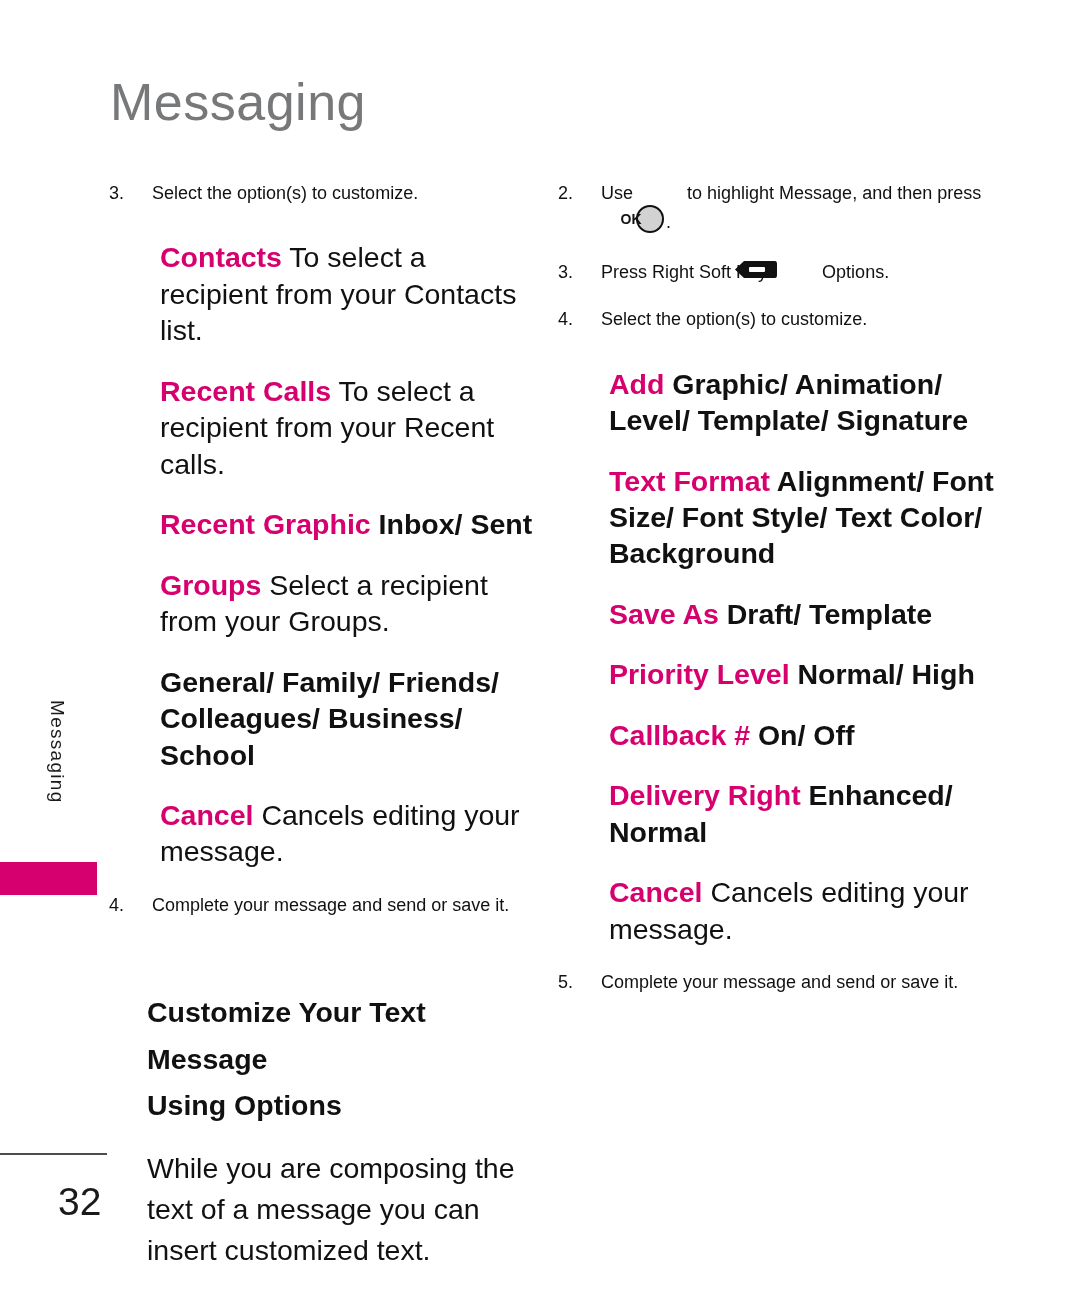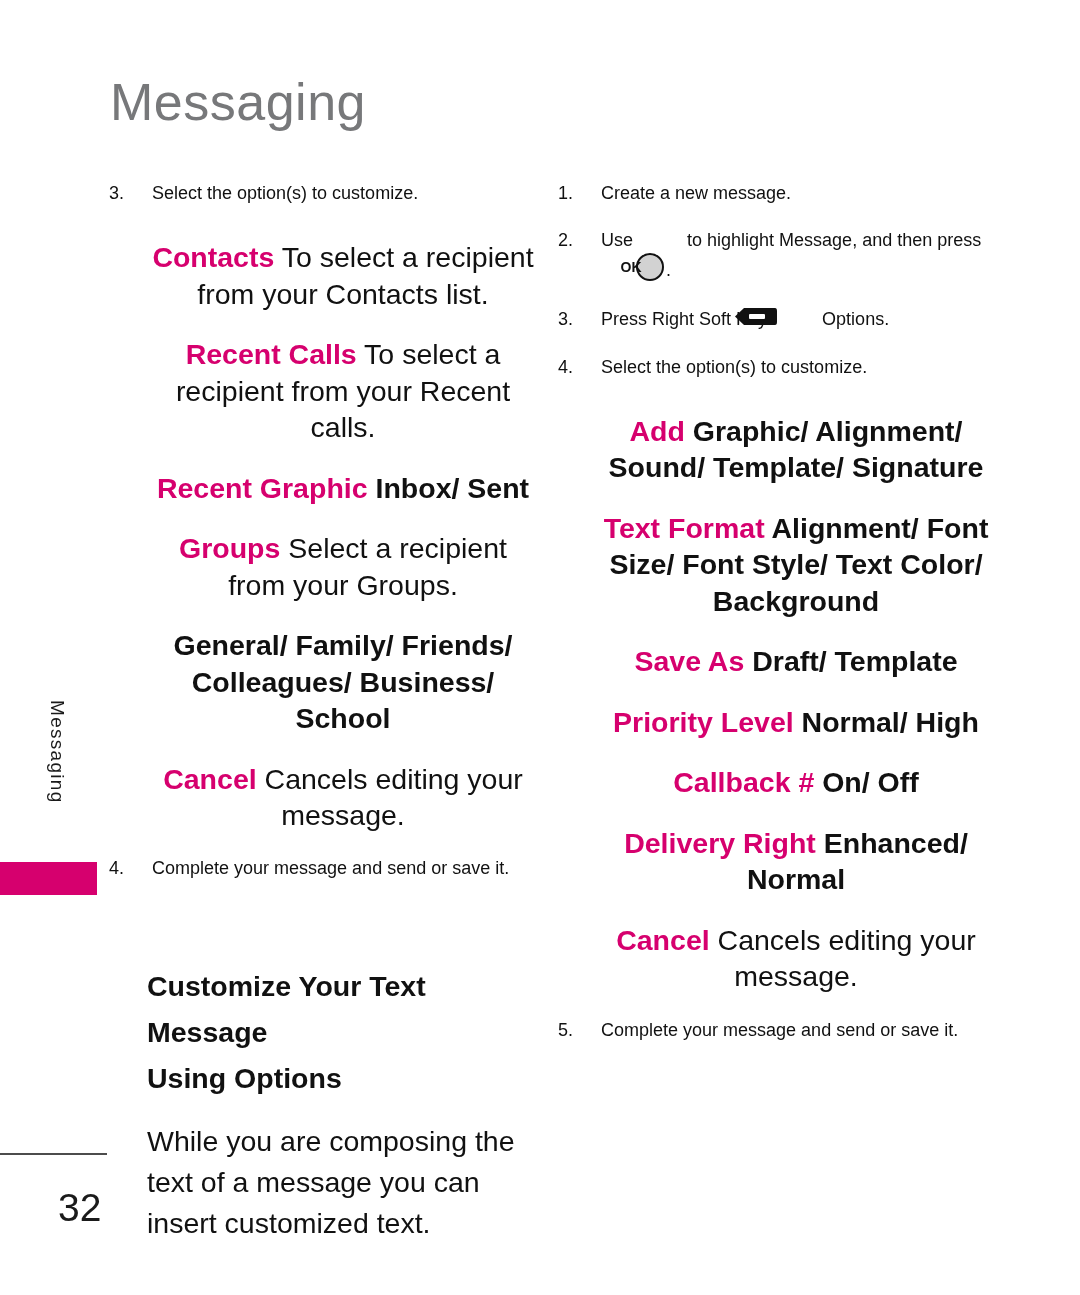--- a/index.html
+++ b/index.html
@@ -67,21 +67,20 @@
     background: #4c4c4c;
   }
   .page-number {
     position: absolute;
     left: 58px;
     top: 1182px;
     font-size: 39px;
     font-weight: 300;
     color: #1a1a1a;
     line-height: 1;
-    margin-top: 6px;
   }
 
   
   .col {
     position: absolute;
     top: 182px;
   }
   .col-left  { left: 147px; width: 392px; }
   .col-right { left: 596px; width: 400px; }
 
@@ -93,42 +92,41 @@
     padding-left: 38px;
     text-indent: -38px;
     margin: 0 0 24px 0;
   }
   .step .num { display: inline-block; }
 
   .opt {
     font-size: 28.5px;
     line-height: 1.28;
     color: #111111;
-    margin: 0 0 24px 0;
-    text-align: center;
+    margin: 0 0 24px 13px;
   }
   .opt .term {
     color: #d6006e;
     font-weight: 700;
   }
   .opt .val {
     color: #111111;
     font-weight: 700;
   }
   .opt .desc {
     color: #111111;
     font-weight: 400;
   }
 
   .subhead {
     font-size: 28.5px;
     font-weight: 700;
     color: #111111;
     line-height: 1.62;
-    margin: 12px 0 20px 0;
+    margin: 2px 0 20px 0;
   }
 
   .para {
     font-size: 28.5px;
     line-height: 1.44;
     color: #111111;
     font-weight: 400;
     margin: 0;
   }
 
@@ -233,24 +231,20 @@
       <div>Customize Your Text Message</div>
       <div>Using Options</div>
     </div>
 
     <p class="para">While you are composing the text of a message you can insert customized text.</p>
 
   </div>
 
   <div class="col col-right">
 
-    <p class="step">
-      <span class="num">1.</span>
-      <span>Create a new message.</span>
-    </p>
 
     <p class="step">
       <span class="num">2.</span>
       <span>Use</span><span class="icon-navkey"></span><span>to highlight Message, and then press</span><span class="icon-ok"></span><span>.</span>
     </p>
 
     <p class="step">
       <span class="num">3.</span>
       <span>Press Right Soft Key</span><span class="icon-softkey">
         <svg viewBox="0 0 42 21" width="42" height="21" aria-hidden="true">
@@ -262,21 +256,21 @@
     </p>
 
     <p class="step">
       <span class="num">4.</span>
       <span>Select the option(s) to customize.</span>
     </p>
 
     <div class="spacer-sm"></div>
 
     <p class="opt">
-      <span class="term">Add</span><span class="val"> Graphic/ Alignment/ Sound/ Template/ Signature</span>
+      <span class="term">Add</span><span class="val"> Graphic/ Animation/ Level/ Template/ Signature</span>
     </p>
 
     <p class="opt">
       <span class="term">Text Format</span><span class="val"> Alignment/ Font Size/ Font Style/ Text Color/ Background</span>
     </p>
 
     <p class="opt">
       <span class="term">Save As</span><span class="val"> Draft/ Template</span>
     </p>
 

